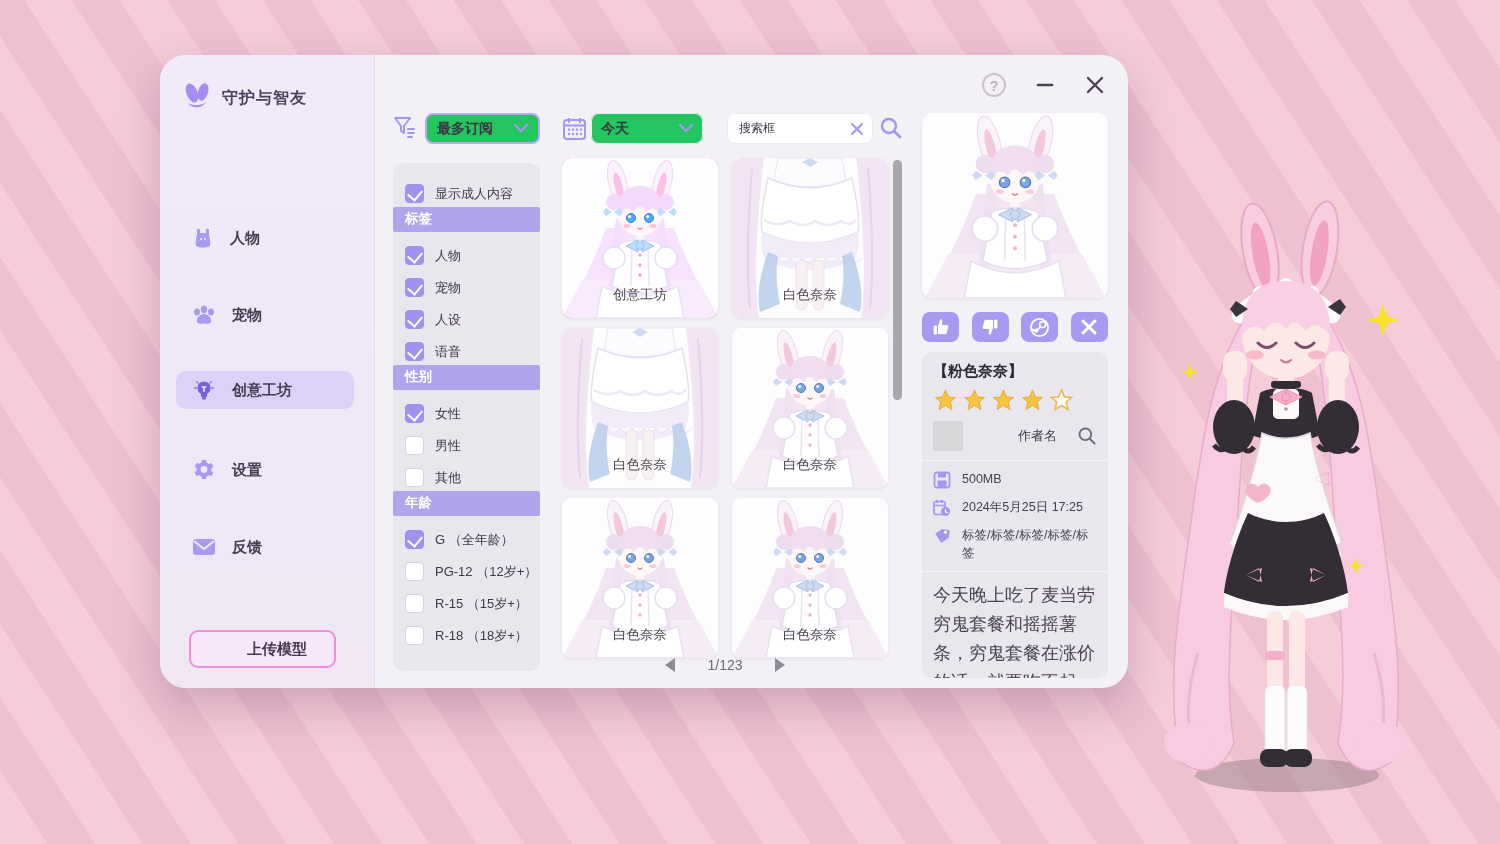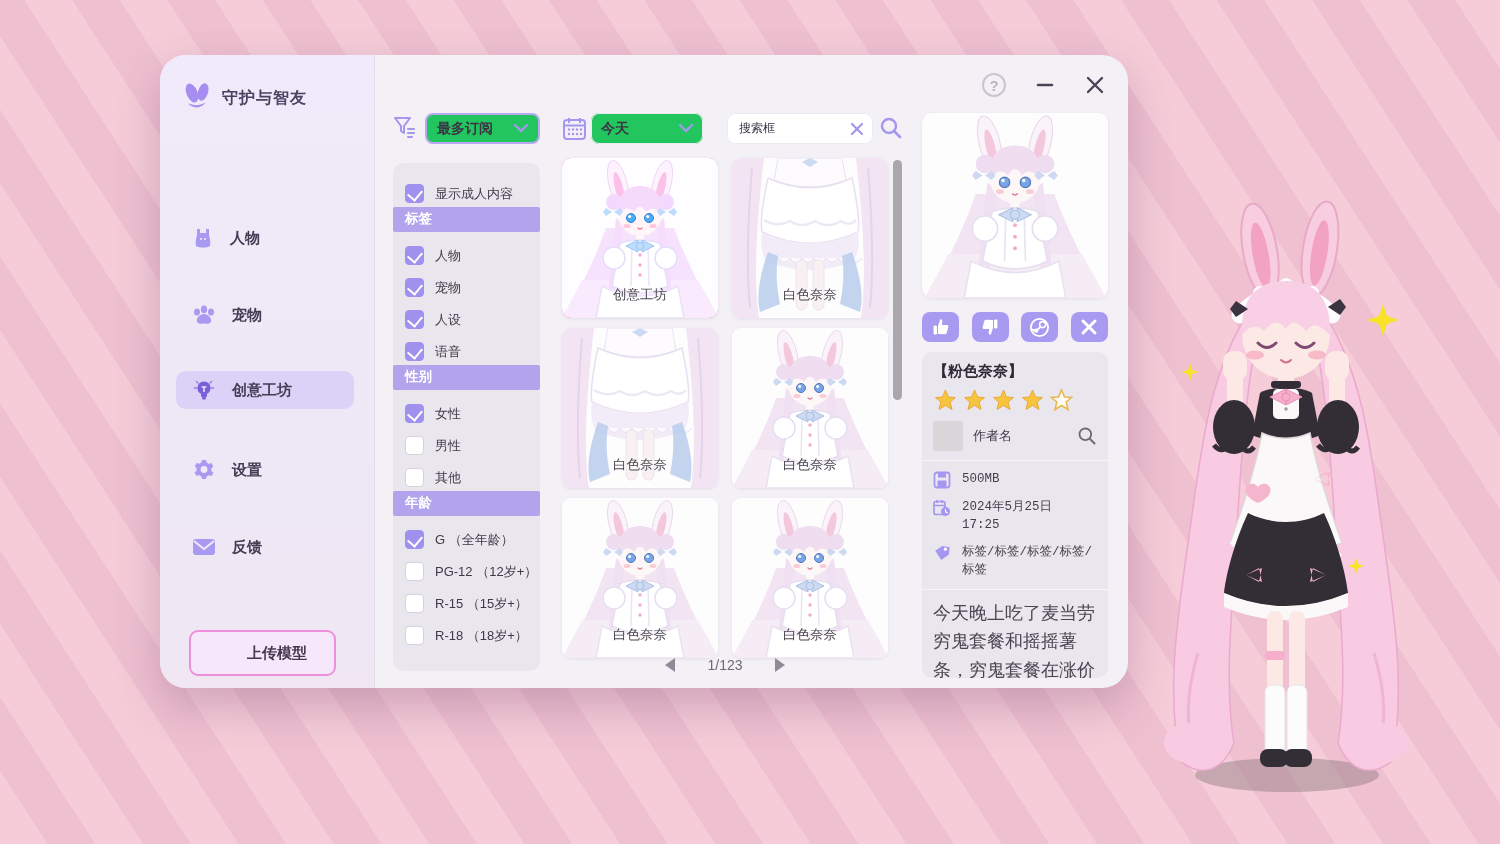--- a/index.html
+++ b/index.html
@@ -30,21 +30,21 @@
   .logo-row { position:absolute; left:22px; top:28px; display:flex; align-items:center; gap:10px; }
   .logo-title { font-size:16px; font-weight:bold; color:#4b4160; letter-spacing:1px; }
   .nav-item {
     position:absolute; left:16px; width:178px; height:38px;
     display:flex; align-items:center; gap:16px; padding-left:16px;
     border-radius:10px; color:#3e3849; font-size:15px; cursor:pointer;
   }
   .nav-item.active { background:#dcd1f6; }
   .nav-label { font-weight:bold; color:#433c52; }
   .upload-btn {
-    position:absolute; left:29px; top:575px; width:147px; height:46px;
+    position:absolute; left:29px; top:575px; width:147px; height:38px;
     background:#f7e7fa; border:2px solid #ee8fdc; border-radius:9px;
     font-size:15px; font-weight:bold; color:#46384f;
     display:flex; align-items:center; justify-content:center; cursor:pointer;padding-left:29px;
   }
   
   .win-controls { position:absolute; right:22px; top:18px; display:flex; align-items:center; gap:28px; }
   .help-btn {
     width:24px; height:24px; border-radius:50%; border:2px solid #c9c4cf;
     color:#b9b4c0; font-size:15px; font-weight:bold; display:flex; align-items:center; justify-content:center; cursor:pointer;
   }
@@ -126,25 +126,25 @@
     display:flex; align-items:center; justify-content:center; cursor:pointer;
   }
   .info {
     position:absolute; left:762px; top:297px; width:186px; height:326px;
     background:#e9e7ed; border-radius:10px; padding:10px 11px; overflow:hidden;
   }
   .info-title { font-size:15px; font-weight:bold; color:#2e2937; }
   .stars { display:flex; gap:4px; margin-top:7px; }
   .author-row { display:flex; align-items:center; gap:10px; margin-top:9px; }
   .avatar { width:30px; height:30px; background:#d8d6d9; border-radius:3px; flex:none; }
-  .author-name { font-size:13px; color:#403b49; flex:1; }
+  .author-name { font-size:13px; color:#403b49; flex:1;margin-left:45px; }
   .info hr { border:none; border-top:1px solid #f6f4f7; margin:9px -11px; }
   .spec-row { display:flex; gap:11px; margin:9px 0; align-items:flex-start; }
   .spec-row .ic { flex:none; margin-top:1px; }
-  .spec-text { font-size:12.5px; color:#45404e; line-height:1.45;font-family:Liberation Mono, monospace; }
+  .spec-text { font-size:12.5px; color:#45404e; line-height:1.45; }
   .desc { font-size:18px; color:#4a4552; line-height:1.6; margin-top:8px; }
 </style>
 </head>
 <body>
 
 <svg width="0" height="0" style="position:absolute">
   <defs>
 
     <symbol id="bunny-bust" viewBox="0 0 156 160">
       <rect width="156" height="160" fill="#fefdfe"></rect>

